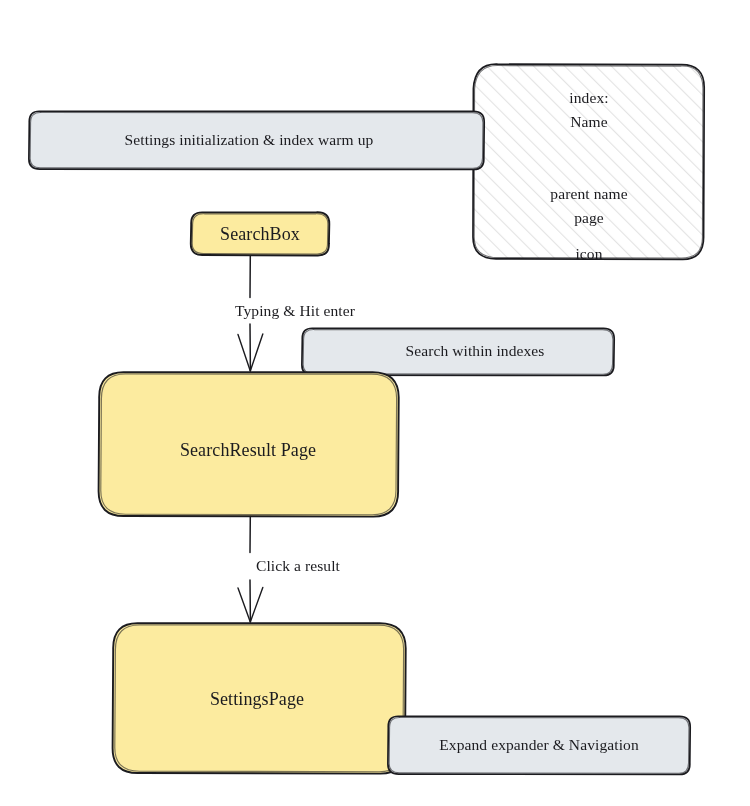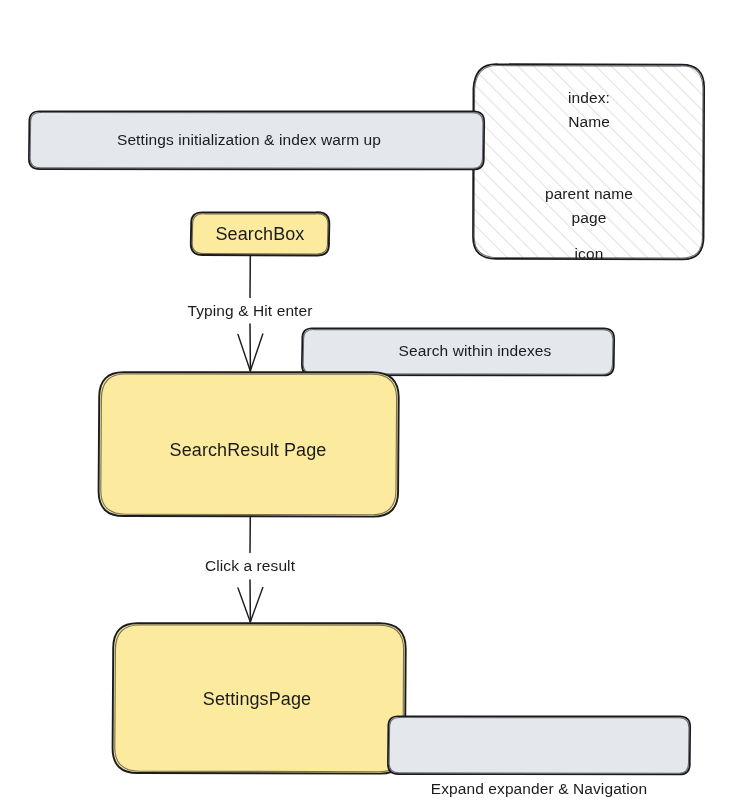--- a/index.html
+++ b/index.html
@@ -6,21 +6,21 @@
     margin: 0;
     padding: 0;
     background: #ffffff;
   }
   #canvas {
     position: relative;
     width: 750px;
     height: 806px;
     background: #ffffff;
     overflow: hidden;
-    font-family: Liberation Sans, sans-serif;
+    font-family: Liberation Serif, serif;
   }
   #sketch-layer {
     position: absolute;
     left: 0;
     top: 0;
     width: 750px;
     height: 806px;
     pointer-events: none;
   }
   .lbl {
@@ -35,21 +35,21 @@
     text-align: center;
     transform: translate(-50%, -50%);
   }
   .note-label {
     font-size: 15.5px;
     text-align: center;
     transform: translate(-50%, -50%);
   }
   .edge-label {
     font-size: 15.5px;
-    text-align: center;
+    text-align: right;
     transform: translate(-50%, -50%);
     background: #ffffff;
     padding: 0 5px;
   }
   .index-label {
     font-size: 15.5px;
     text-align: center;
     transform: translate(-50%, -50%);
     line-height: 1.52;
   }
@@ -142,15 +142,15 @@
   <div class="lbl edge-label" style="left:250px; top:311px; width:210px;">Typing &amp; Hit enter</div>
 
   <div class="lbl note-label" style="left:475px; top:351px; width:300px;">Search within indexes</div>
 
   <div class="lbl node-label" style="left:248px; top:443px; width:270px;margin-top:7px;">SearchResult Page</div>
 
   <div class="lbl edge-label" style="left:250px; top:566px; width:180px;">Click a result</div>
 
   <div class="lbl node-label" style="left:257px; top:699px; width:220px;">SettingsPage</div>
 
-  <div class="lbl note-label" style="left:539px; top:789px; width:300px;">Expand expander &amp; Navigation</div>
+  <div class="lbl note-label" style="left:539px; top:745px; width:300px;">Expand expander &amp; Navigation</div>
 
 </div>
 
 </body></html>

